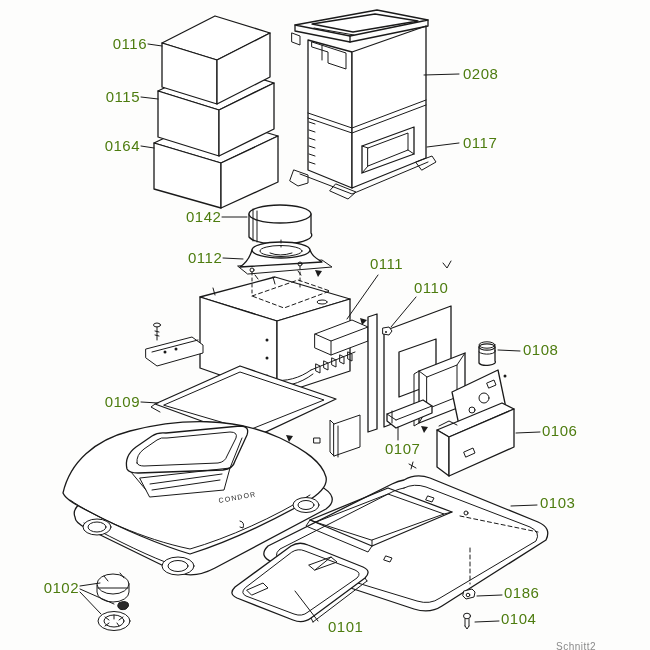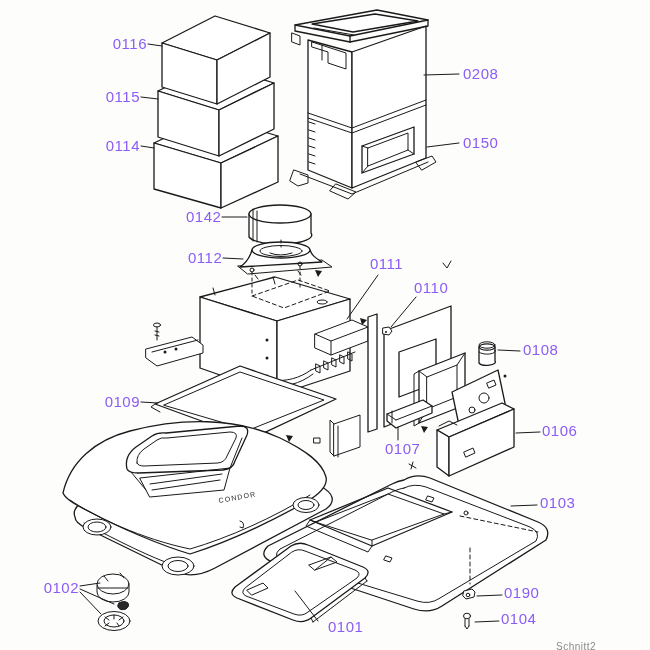--- a/index.html
+++ b/index.html
@@ -3,21 +3,21 @@
 <meta charset="utf-8">
 <style>
   html,body{margin:0;padding:0;background:#ffffff;}
   .stage{
     position:relative;width:650px;height:650px;overflow:hidden;
     background:#fdfdfc;font-family:"Liberation Sans",sans-serif;
   }
   .stage svg{position:absolute;left:0;top:0;}
   .plabel{
     position:absolute;width:46px;height:16px;line-height:16px;
-    font-size:15px;color:#8b5cf6;letter-spacing:0.5px;white-space:nowrap;
+    font-size:15px;color:#4d7c0f;letter-spacing:0.5px;white-space:nowrap;
   }
   .r{text-align:right;}
   .corner{
     position:absolute;left:556px;top:641px;font-size:10px;color:#8a8a8a;
     letter-spacing:0.5px;
   }
 </style>
 </head>
 <body>
 
@@ -258,32 +258,32 @@
       <path d="M80,586 L100,583 M80,589 L114,604 M80,592 L101,614"></path>
       <path d="M502,595 L477,596"></path>
       <path d="M499,621 L475,622"></path>
       <path d="M318,621 L295,591"></path>
     </g>
   </g>
 </svg>
 
 <div class="plabel r" style="left:101px;top:36px">0116</div>
 <div class="plabel r" style="left:94px;top:89px">0115</div>
-<div class="plabel r" style="left:94px;top:138px">0114</div>
+<div class="plabel r" style="left:94px;top:138px">0164</div>
 <div class="plabel" style="left:463px;top:66px">0208</div>
-<div class="plabel" style="left:463px;top:135px">0150</div>
+<div class="plabel" style="left:463px;top:135px">0117</div>
 <div class="plabel" style="left:186px;top:209px">0142</div>
 <div class="plabel" style="left:188px;top:250px">0112</div>
 <div class="plabel" style="left:370px;top:256px">0111</div>
 <div class="plabel" style="left:414px;top:280px">0110</div>
 <div class="plabel" style="left:523px;top:342px">0108</div>
 <div class="plabel r" style="left:94px;top:394px">0109</div>
 <div class="plabel" style="left:542px;top:423px">0106</div>
 <div class="plabel" style="left:385px;top:441px">0107</div>
 <div class="plabel" style="left:540px;top:495px">0103</div>
 <div class="plabel r" style="left:33px;top:580px">0102</div>
-<div class="plabel" style="left:504px;top:585px">0190</div>
+<div class="plabel" style="left:504px;top:585px">0186</div>
 <div class="plabel" style="left:501px;top:611px">0104</div>
 <div class="plabel" style="left:328px;top:619px">0101</div>
 
 <div class="corner">Schnitt2</div>
 
 </div>
 
 </body></html>

